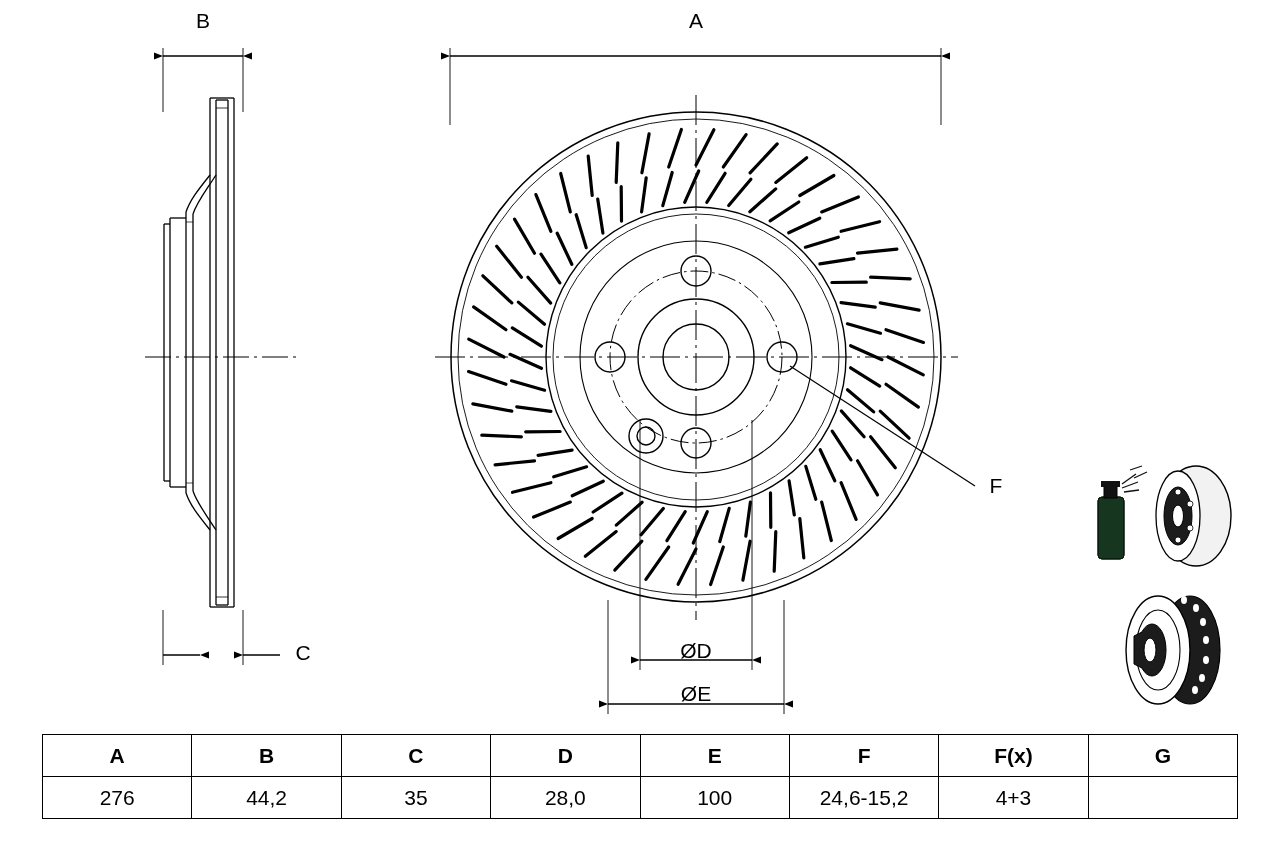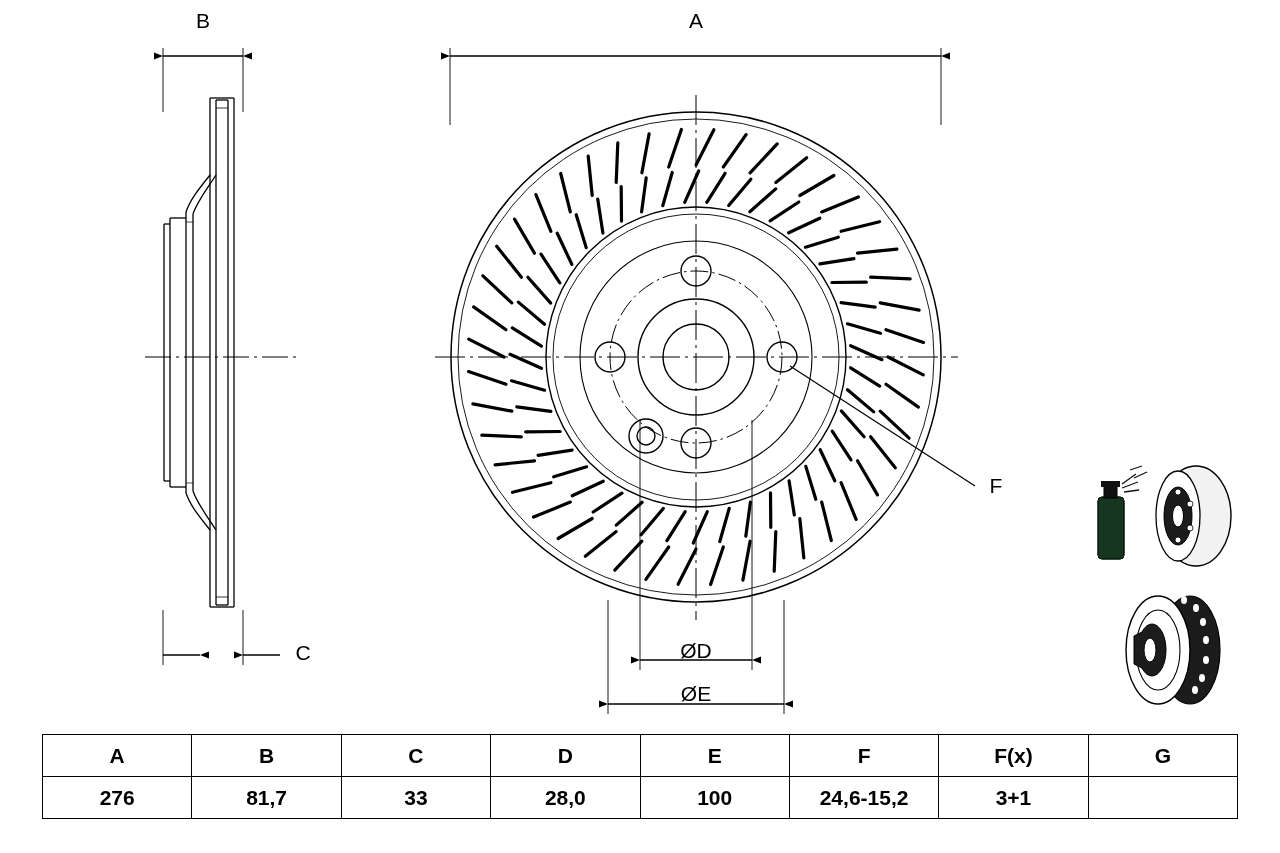--- a/index.html
+++ b/index.html
@@ -47,21 +47,21 @@
     text-align: center;
     vertical-align: middle;
     font-family: "Liberation Sans", sans-serif;
     font-size: 21px;
     padding: 0;
   }
   #spec-table th {
     font-weight: bold;
   }
   #spec-table td {
-    font-weight: bold;
+    font-weight: normal;
   }
 </style>
 </head>
 <body>
 
 <div id="stage">
 
   <svg class="drawing" viewBox="0 0 1280 853">
     <defs>
       <marker id="arrowStart" markerWidth="10" markerHeight="8" refX="9" refY="4" orient="auto" markerUnits="userSpaceOnUse">
@@ -338,24 +338,24 @@
         <th>D</th>
         <th>E</th>
         <th>F</th>
         <th>F(x)</th>
         <th>G</th>
       </tr>
     </thead>
     <tbody>
       <tr>
         <td>276</td>
-        <td>81,7</td>
-        <td>33</td>
+        <td>44,2</td>
+        <td>35</td>
         <td>28,0</td>
         <td>100</td>
         <td>24,6-15,2</td>
-        <td>3+1</td>
+        <td>4+3</td>
         <td></td>
       </tr>
     </tbody>
   </table>
 
 </div>
 
 </body></html>

